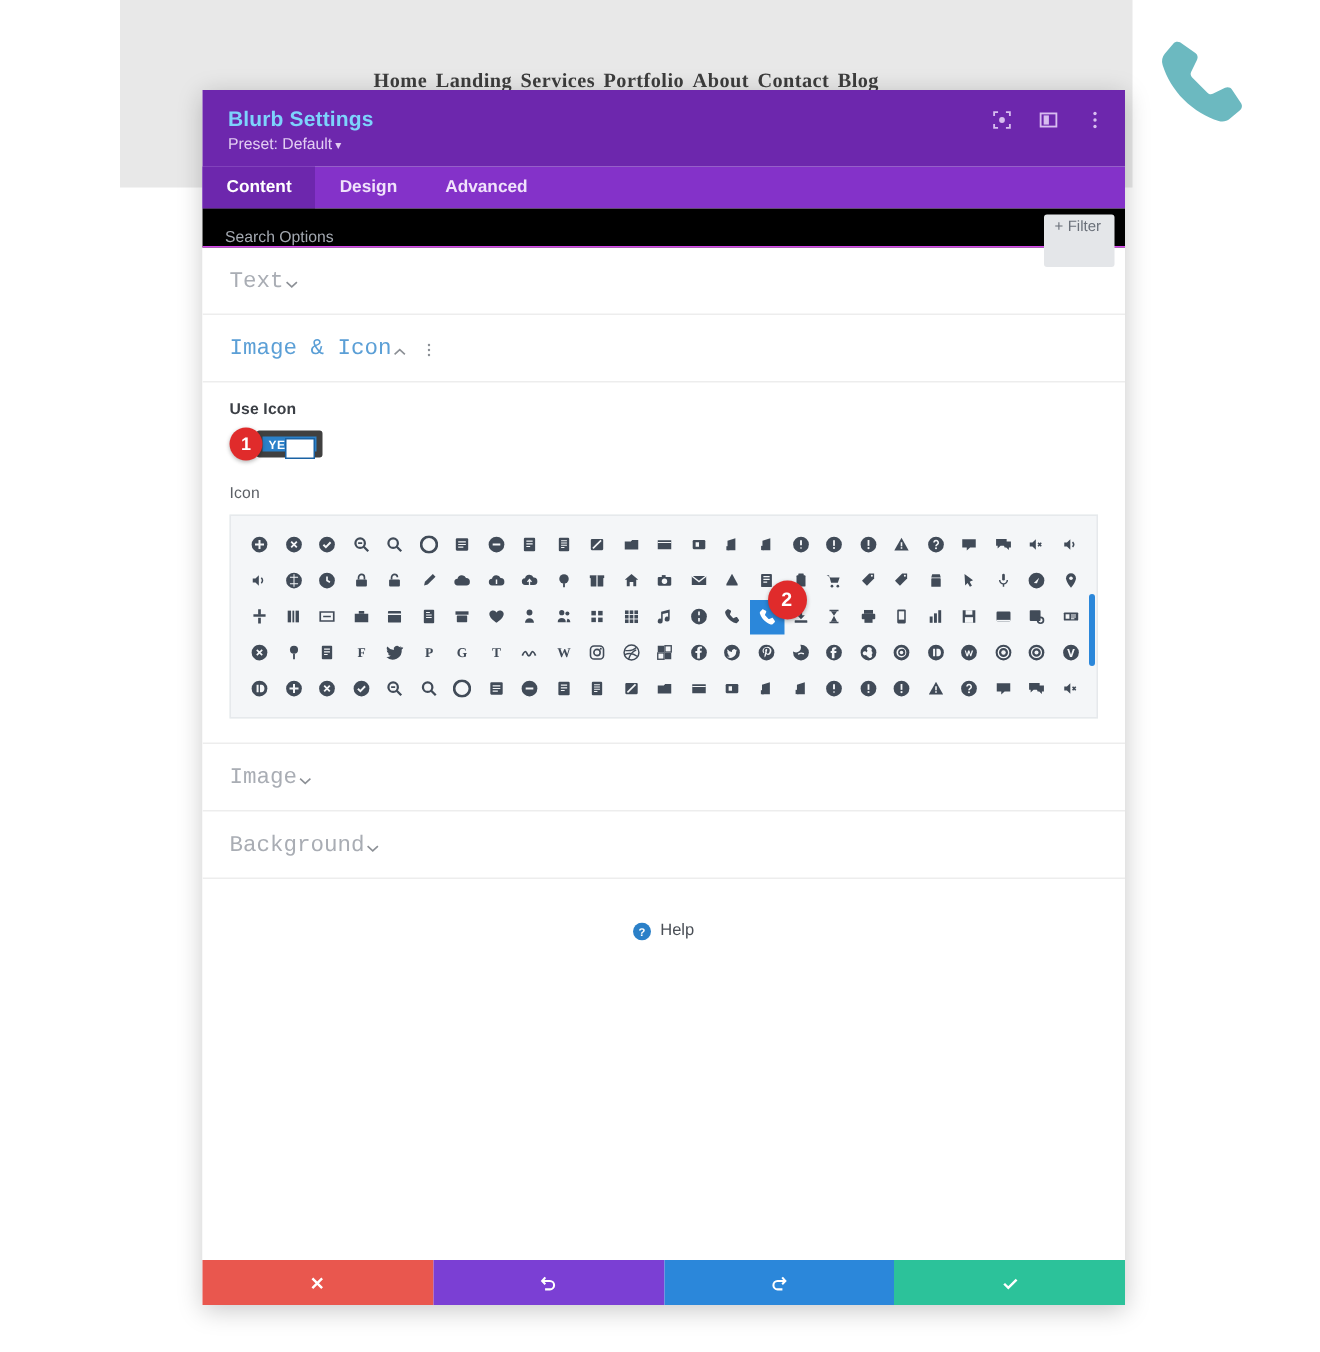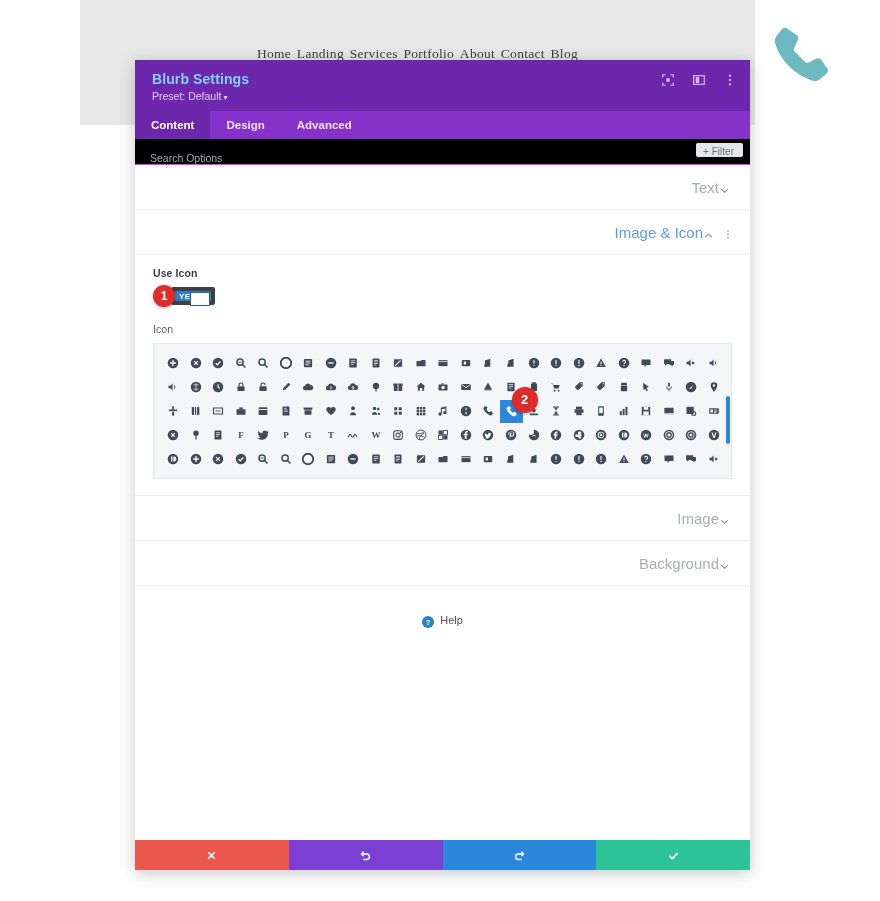--- a/index.html
+++ b/index.html
@@ -15,21 +15,21 @@
   .site-band {
     position: absolute; left: 80px; top: 0; width: 675px; height: 125px;
     background: #e8e8e8;
   }
   .site-nav {
     position: absolute; left: 80px; top: 46px; width: 675px;
     text-align: center;
     font-family: "Liberation Serif", serif;
     font-size: 13.5px; color: #3d3d3d; letter-spacing: .3px;
   }
-  .site-nav span { margin: 0 1px; }
+  .site-nav span { margin: 0 1px; font-weight: bold; }
   .phone-graphic {
     position: absolute; left: 766px; top: 22px;
     width: 72px; height: 68px; color: #6cb9c0;
   }
 
   
   .modal {
     position: absolute; left: 135px; top: 60px; width: 615px; height: 810px;
     background: #ffffff;
     box-shadow: 0 3px 16px rgba(0,0,0,.22);
@@ -54,29 +54,29 @@
 
   .m-search {
     background: #000000; border-bottom: 1px solid #d946ef;
     height: 26px; display: flex; align-items: flex-end;
     padding: 0 7px 0 15px; position: relative;
   }
   .m-search-ph { font-size: 10.5px; color: #a3a8b0; }
   .filter-btn {
     position: absolute; right: 7px; top: 4px;
     background: #e4e6e9; color: #6a7079; border-radius: 2px;
-    font-size: 10px; padding: 3px 9px 0 7px; cursor: pointer;
+    font-size: 10px; padding: 3px 9px 21px 7px; cursor: pointer;
   }
   .filter-btn .plus { font-size: 10px; margin-right: 3px; }
 
   .m-body { flex: 1; overflow: hidden; background: #fff; }
 
   .sec-row {
-    height: 45px; display: flex; align-items: center; justify-content: flex-end;
-    padding: 0 20px 0 18px; border-bottom: 1px solid #ededed; cursor: pointer;
+    height: 45px; display: flex; align-items: center; justify-content: flex-start;
+    padding: 0 20px 0 18px; border-bottom: 1px solid #ededed; cursor: pointer; font-family: Liberation Mono, monospace;
   }
   .sec-title { font-size: 15px; color: #a9adb4; font-weight: 400; }
   .sec-title.open { color: #5b9fd6; }
   .chev { color: #8c9096; width: 11px; height: 11px; display: block; }
   .sec-right { display: flex; align-items: center; gap: 12px; }
   .dots3 { color: #8c9096; width: 4px; height: 13px; display: block; }
 
   .sec-content { padding: 12px 18px 16px 18px; border-bottom: 1px solid #ededed; }
   .field-label {
     font-size: 10.5px; color: #3b3f45; font-weight: bold;

